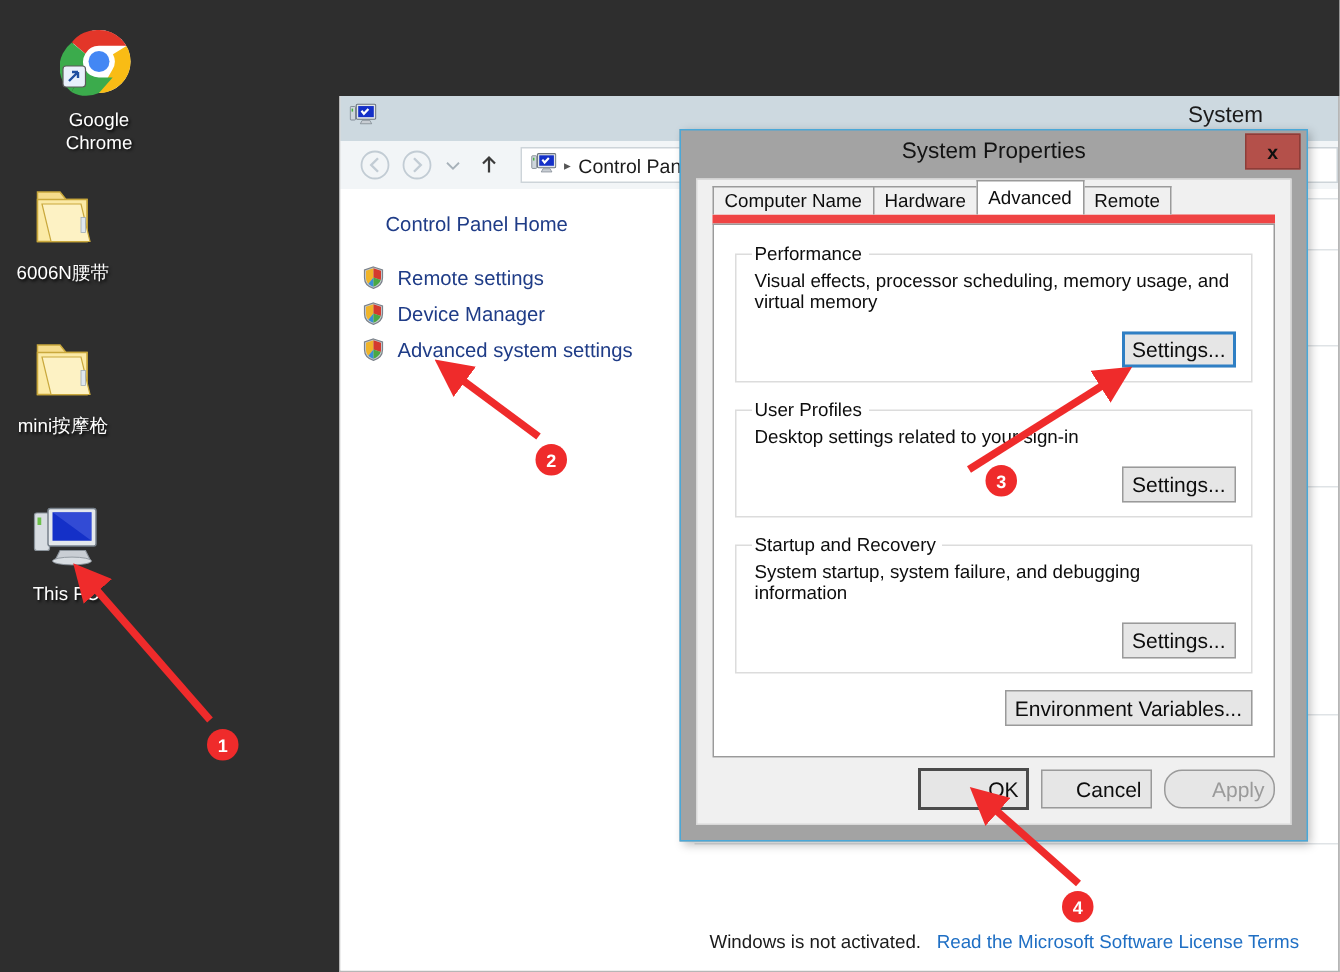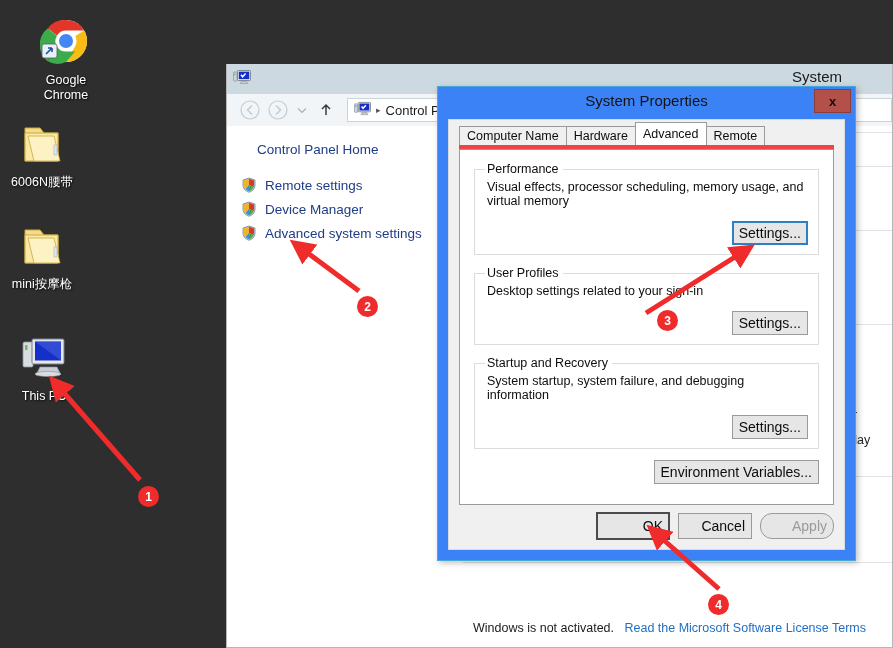--- a/index.html
+++ b/index.html
@@ -138,23 +138,23 @@
     left: 246px; top: 495px;
     font-size: 12.5px;
     color: #1b1b1b;
     white-space: nowrap;
   }
   #cp-activation a { color: #1f6fc4; text-decoration: none; }
 
   
   #dialog {
     position: absolute;
-    left: 437px; top: 86px;
+    left: 453px; top: 86px;
     width: 419px; height: 475px;
-    background: #3b82f6;
+    background: #a3a3a3;
     border: 1px solid #4aa8d8;
     padding: 10px;
     box-shadow: 2px 2px 6px rgba(0,0,0,.25);
   }
   #dlg-titlebar {
     position: absolute; left: 0; top: 0;
     width: 100%; height: 30px;
   }
   #dlg-title {
     position: absolute;
@@ -180,21 +180,21 @@
     left: 10px; top: 32px;
     right: 10px; bottom: 10px;
     background: #f0f0f0;
     border: 1px solid #d9d9d9;
   }
   #tabstrip {
     position: absolute;
     left: 10px; top: 8px;
     right: 10px; height: 22px;
     display: flex; align-items: flex-end;
-    border-bottom: 5px solid #ef4444;
+    border-bottom: 7px solid #ef4444;
   }
   .tab {
     border: 1px solid #9a9a9a;
     border-bottom: none;
     background: #f0f0f0;
     font-size: 12.5px;
     color: #0d0d0d;
     padding: 2px 7px 2px 7px;
     height: 19px;
     line-height: 15px;

